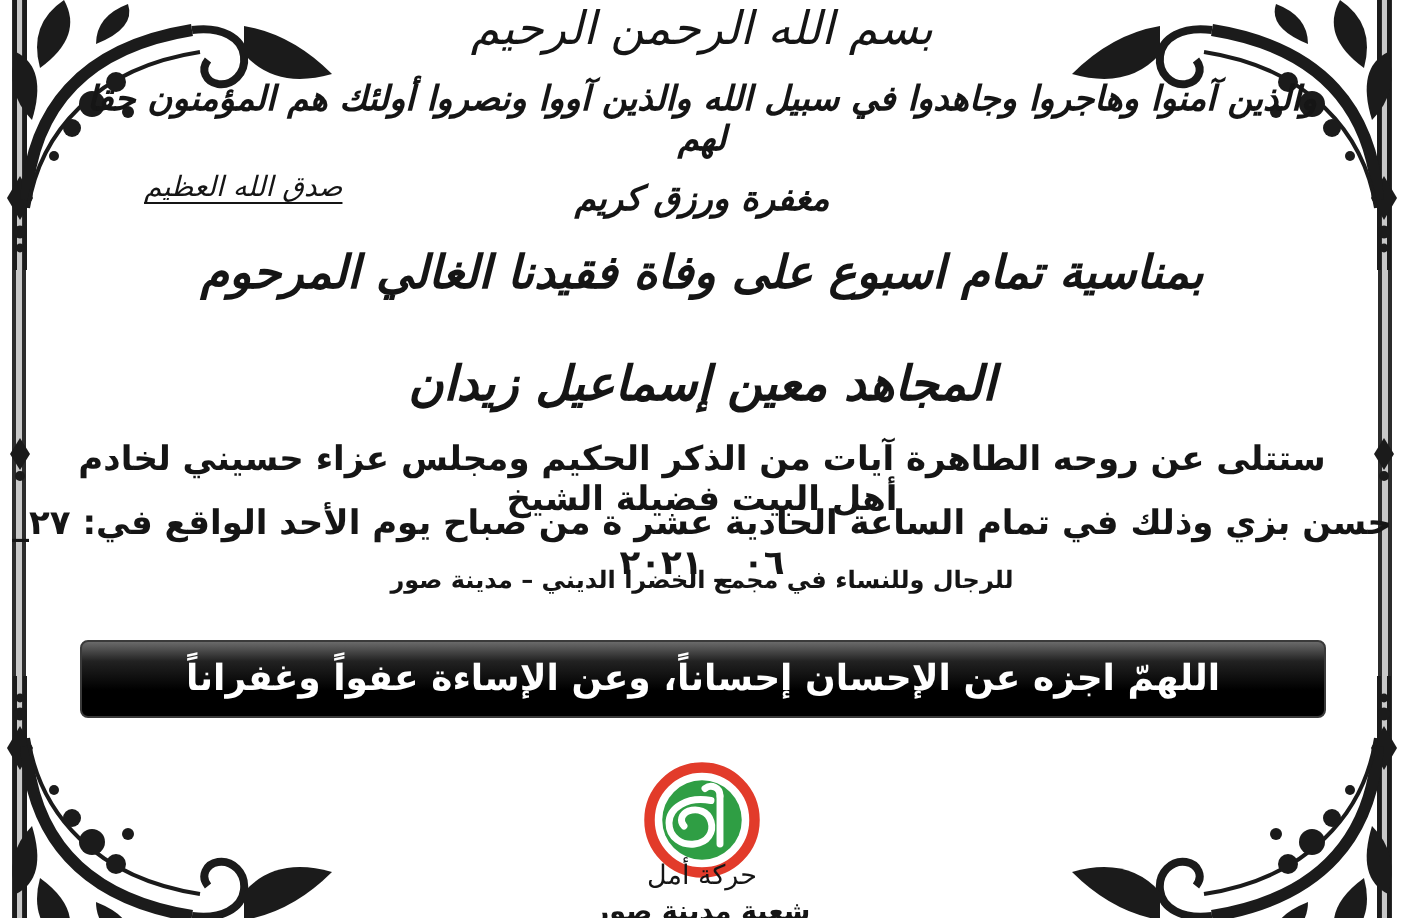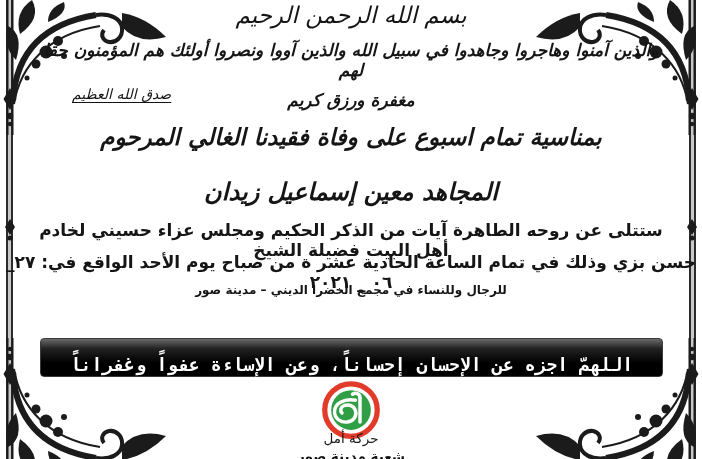--- a/index.html
+++ b/index.html
@@ -22,23 +22,23 @@
   .basmala{top:2px;font-size:23px;font-style:italic;letter-spacing:-1px;}
   .verse{top:40px;font-size:17px;font-weight:bold;font-style:italic;padding:0 34px;}
   .verse2{top:66px;font-size:17px;font-weight:bold;font-style:italic;margin-top:24px;}
   .tasdiq{position:absolute;left:72px;top:86px;font-size:14px;font-style:italic;direction:rtl;text-decoration:underline;text-underline-offset:3px;}
   .occasion{top:124px;font-size:23px;font-weight:bold;font-style:italic;}
   .deceased{top:178px;font-size:24px;font-weight:bold;font-style:italic;}
   .d1{top:220px;font-size:17px;font-weight:bold;padding:0 28px;}
   .d2{top:252px;font-size:17px;font-weight:bold;}
   .d3{top:283px;font-size:12px;font-weight:bold;}
   .banner{
-    position:absolute;left:40px;right:39px;top:338px;height:37px;border-radius:4px;
+    position:absolute;left:40px;right:39px;top:320px;height:37px;border-radius:4px;
     background:linear-gradient(180deg,#6a6a6a 0%,#222 26%,#000 65%);
-    border:1px solid #3a3a3a;display:flex;align-items:flex-end;justify-content:center;font-family:Liberation Mono, monospace;
+    border:1px solid #3a3a3a;display:flex;align-items:center;justify-content:center;
   }
   .banner span{color:#fff;font-size:18px;font-weight:bold;direction:rtl;}
   .logo-wrap{position:absolute;top:380px;left:0;right:0;display:flex;justify-content:center;}
   .org{top:430px;font-size:13.5px;font-weight:normal;}
   .branch{top:448px;font-size:13.5px;font-weight:bold;}
 </style>
 </head>
 <body>
 
 <svg width="0" height="0" style="position:absolute" aria-hidden="true">

